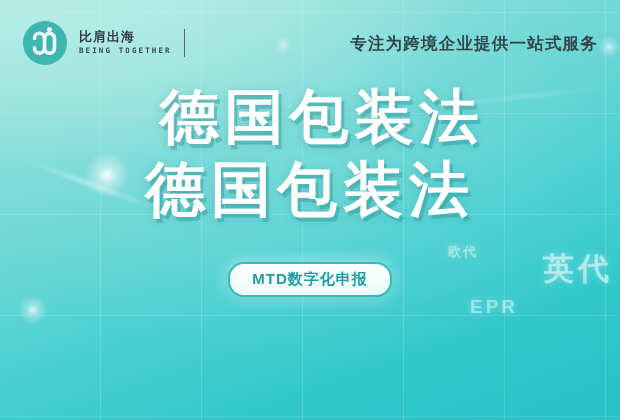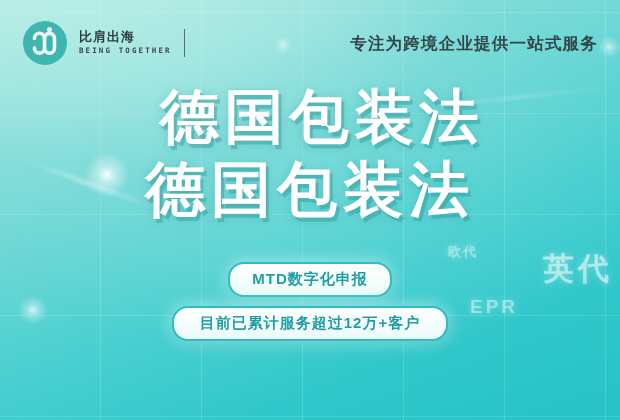--- a/index.html
+++ b/index.html
@@ -67,21 +67,21 @@
   
   .hero{position:absolute;left:0;right:0;top:88px;text-align:center;}
   .hl{
     color:#ffffff;font-weight:700;letter-spacing:6px;line-height:1;
     text-shadow:3px 4px 0 rgba(42,150,150,.40), 0 2px 10px rgba(20,120,120,.25);
     font-family:"Liberation Sans","DejaVu Sans",sans-serif;
   }
   .hl1{font-size:59px;margin-left:24px;}
   .hl2{font-size:60px;margin-top:13px;}
   
-  .pills{position:absolute;left:0;right:0;top:262px;display:flex;flex-direction:column;align-items:center;gap:9px;}
+  .pills{position:absolute;left:0;right:0;top:262px;display:flex;flex-direction:column;align-items:center;gap:21px;}
   .pill{
     position:relative;height:31px;display:flex;align-items:center;justify-content:center;
     padding:0 22px;border-radius:16px;
     background:linear-gradient(180deg,#ffffff 0%,#f4fdfc 55%,#eafaf8 100%);
     border:2px solid #2bbfc2;
     box-shadow:0 0 16px rgba(255,255,255,.55), 0 2px 5px rgba(18,110,112,.18);
     font-size:15px;font-weight:700;letter-spacing:1px;color:#1f9ea6;
     white-space:nowrap;
   }
   .pill.wide{padding:0 26px;}
@@ -127,16 +127,15 @@
     <div class="tagline">专注为跨境企业提供一站式服务</div>
   </div>
 
   <div class="hero">
     <div class="hl hl1">德国包装法</div>
     <div class="hl hl2">德国包装法</div>
   </div>
 
   <div class="pills">
     <div class="pill">MTD数字化申报</div>
-    <div class="pill wide">目前已累计服务超过12万+客户</div>
   </div>
 
 </div>
 
 </body></html>

